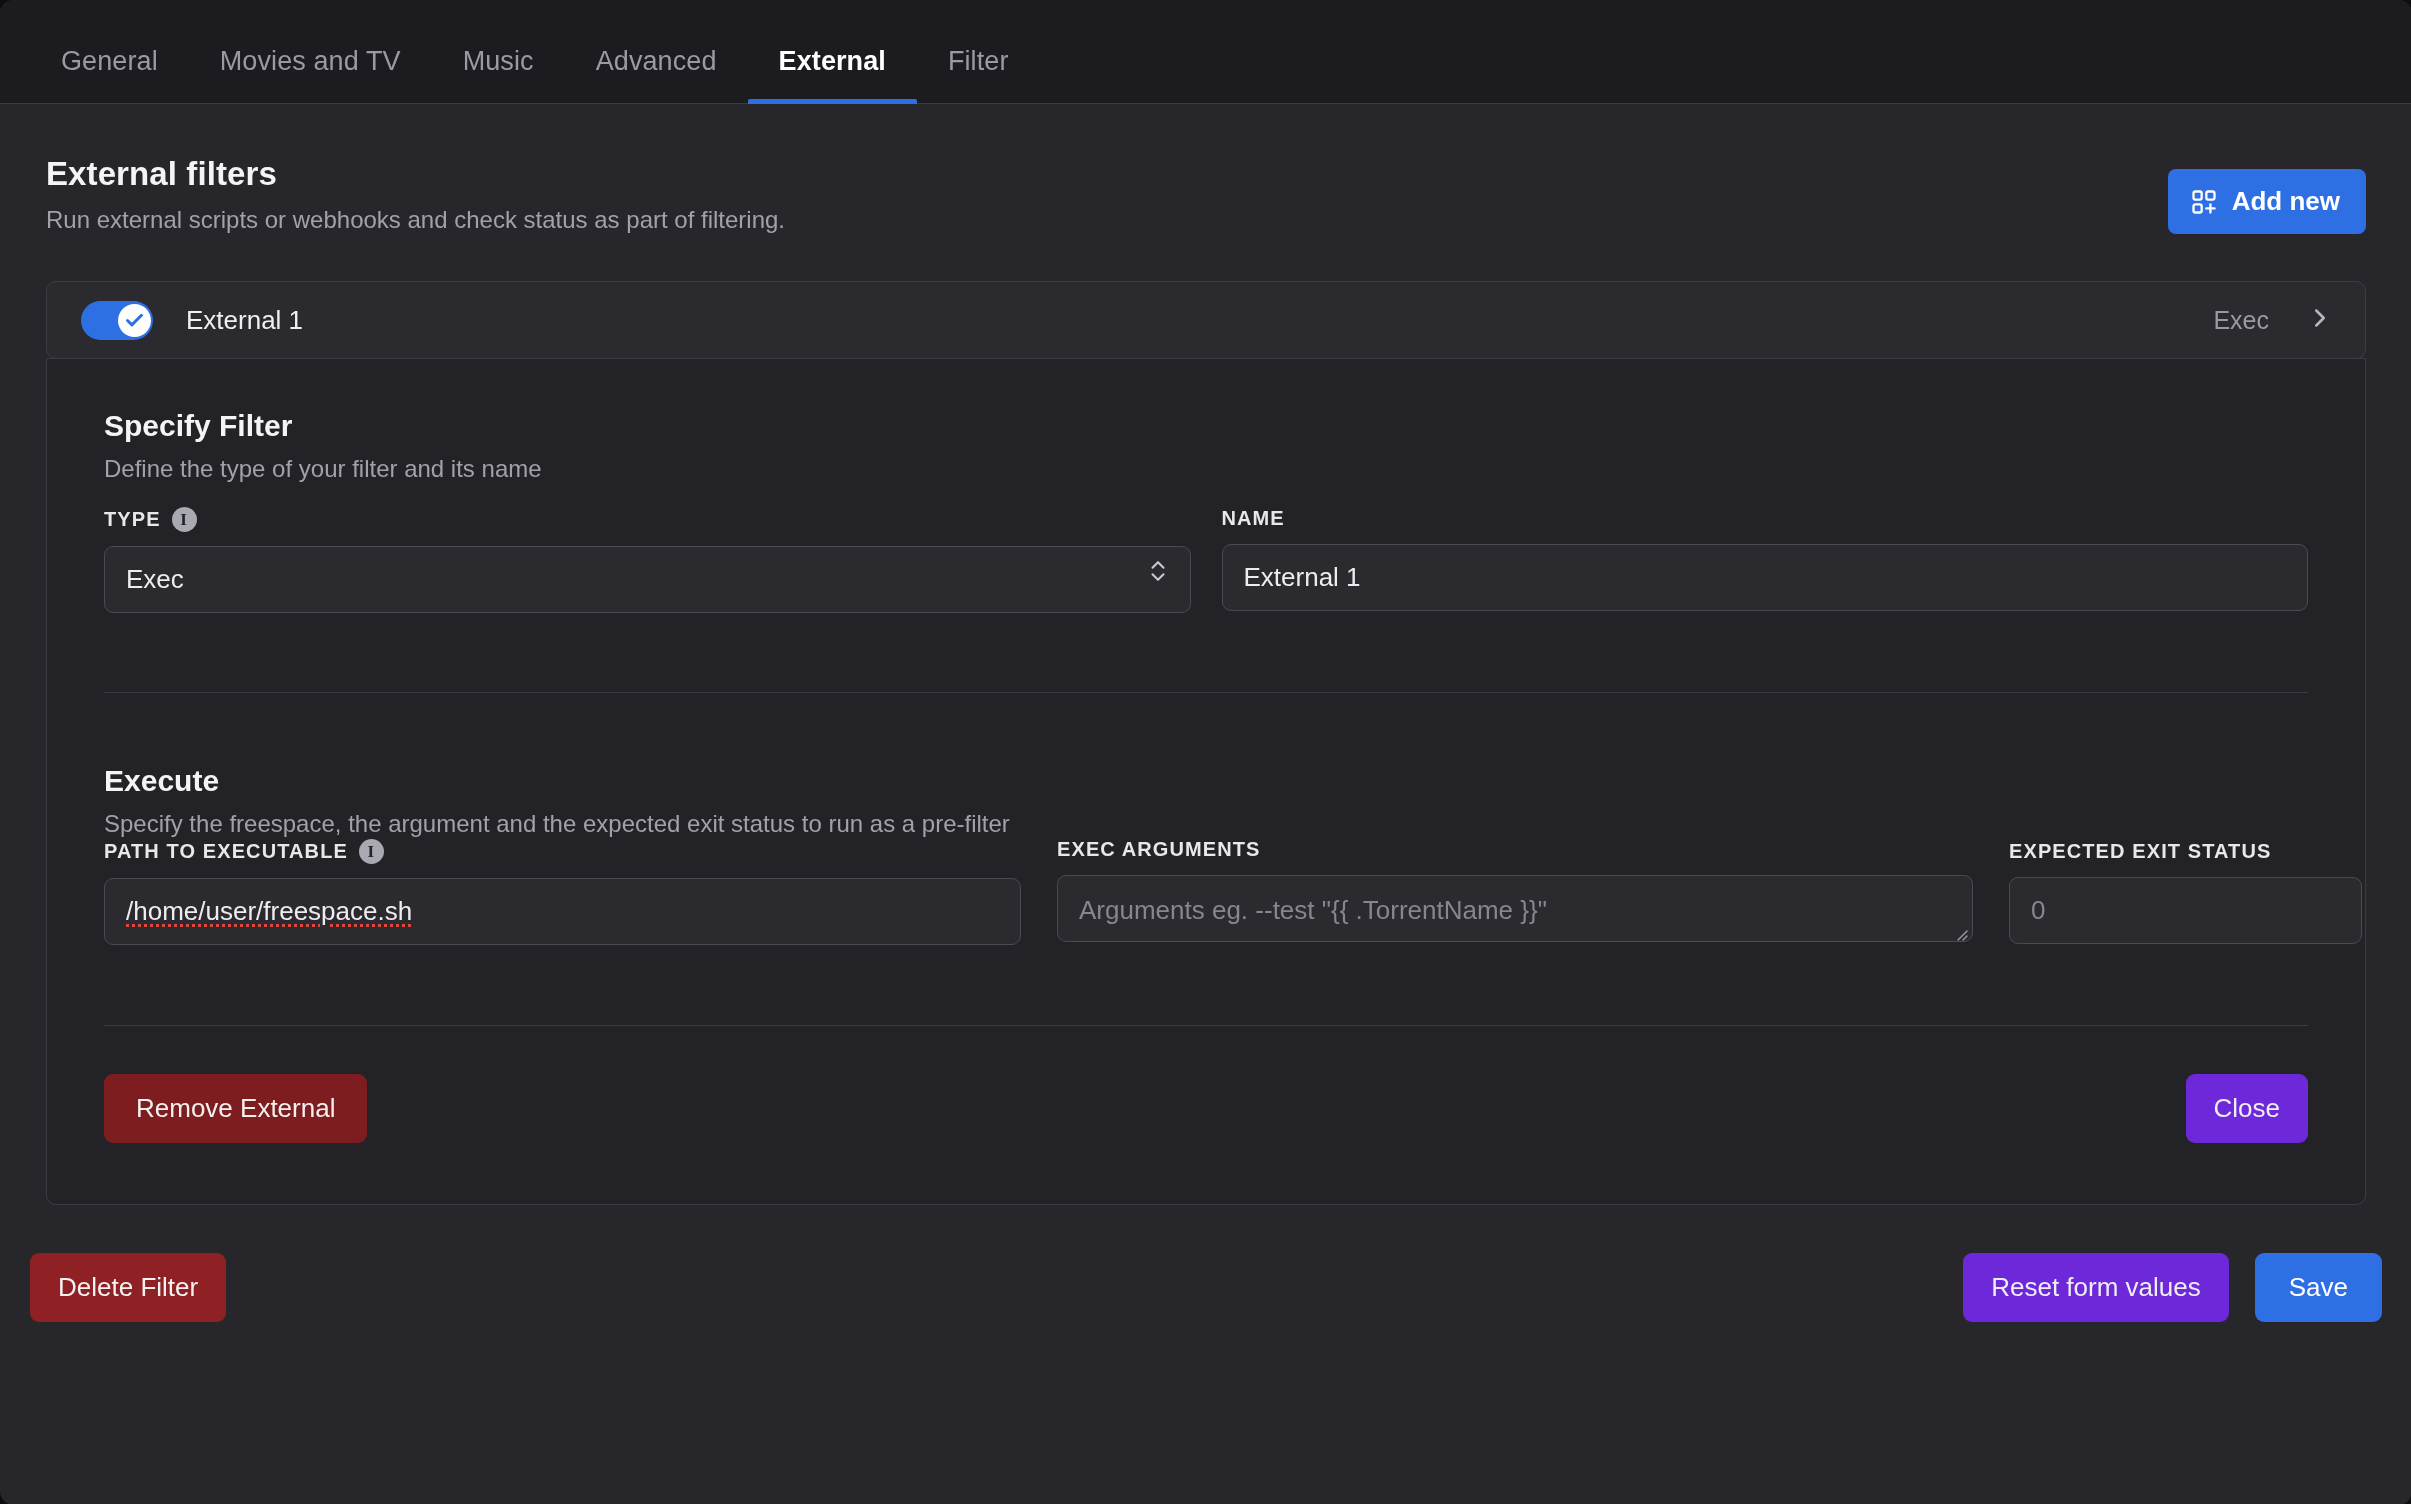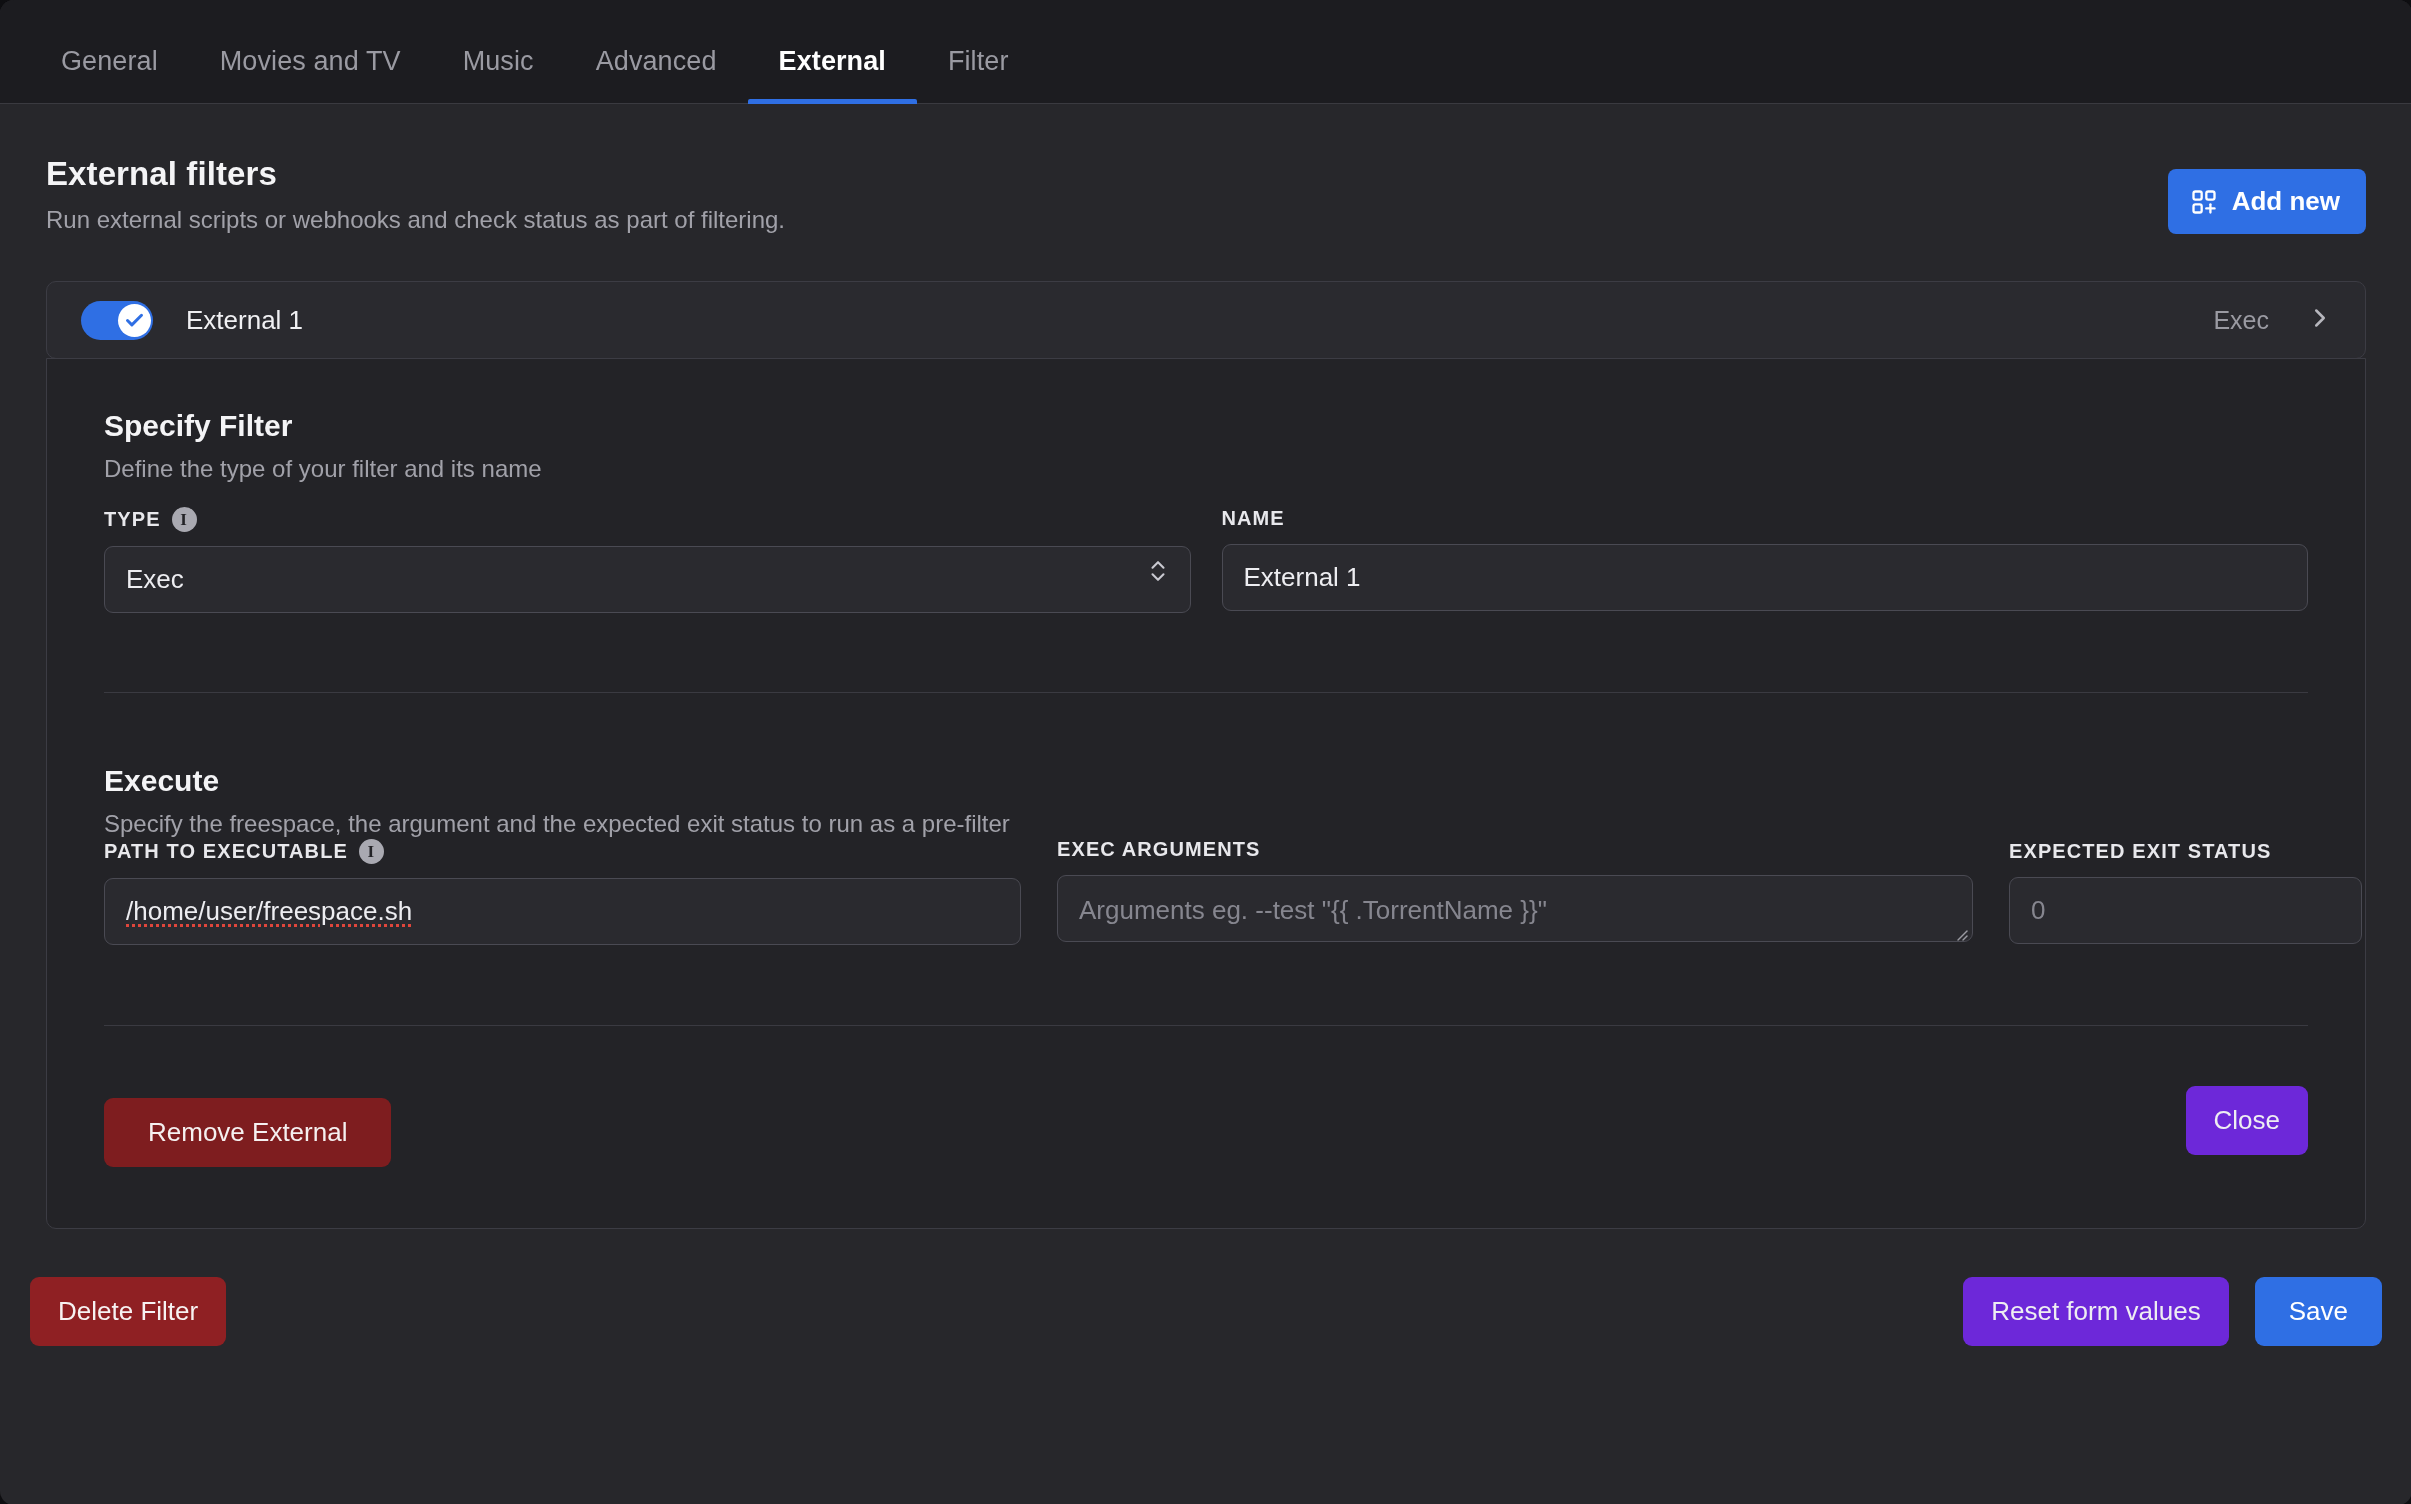--- a/index.html
+++ b/index.html
@@ -280,23 +280,22 @@
   .card-actions {
     display: flex;
     align-items: center;
     justify-content: space-between;
     padding: 48px 0 61px 0;
   }
   .btn-danger-dark {
     background: #7e1d1f;
     color: #f5f0f0;
     font-size: 26px;
-    padding: 19px 44px;
-    border-radius: 9px;
-    margin-top: 24px;
+    padding: 19px 32px;
+    border-radius: 9px;
   }
   .btn-neutral {
     background: #6d28d9;
     color: #eeeef2;
     font-size: 26px;
     padding: 19px 28px;
     border-radius: 9px;
   }
 
   

